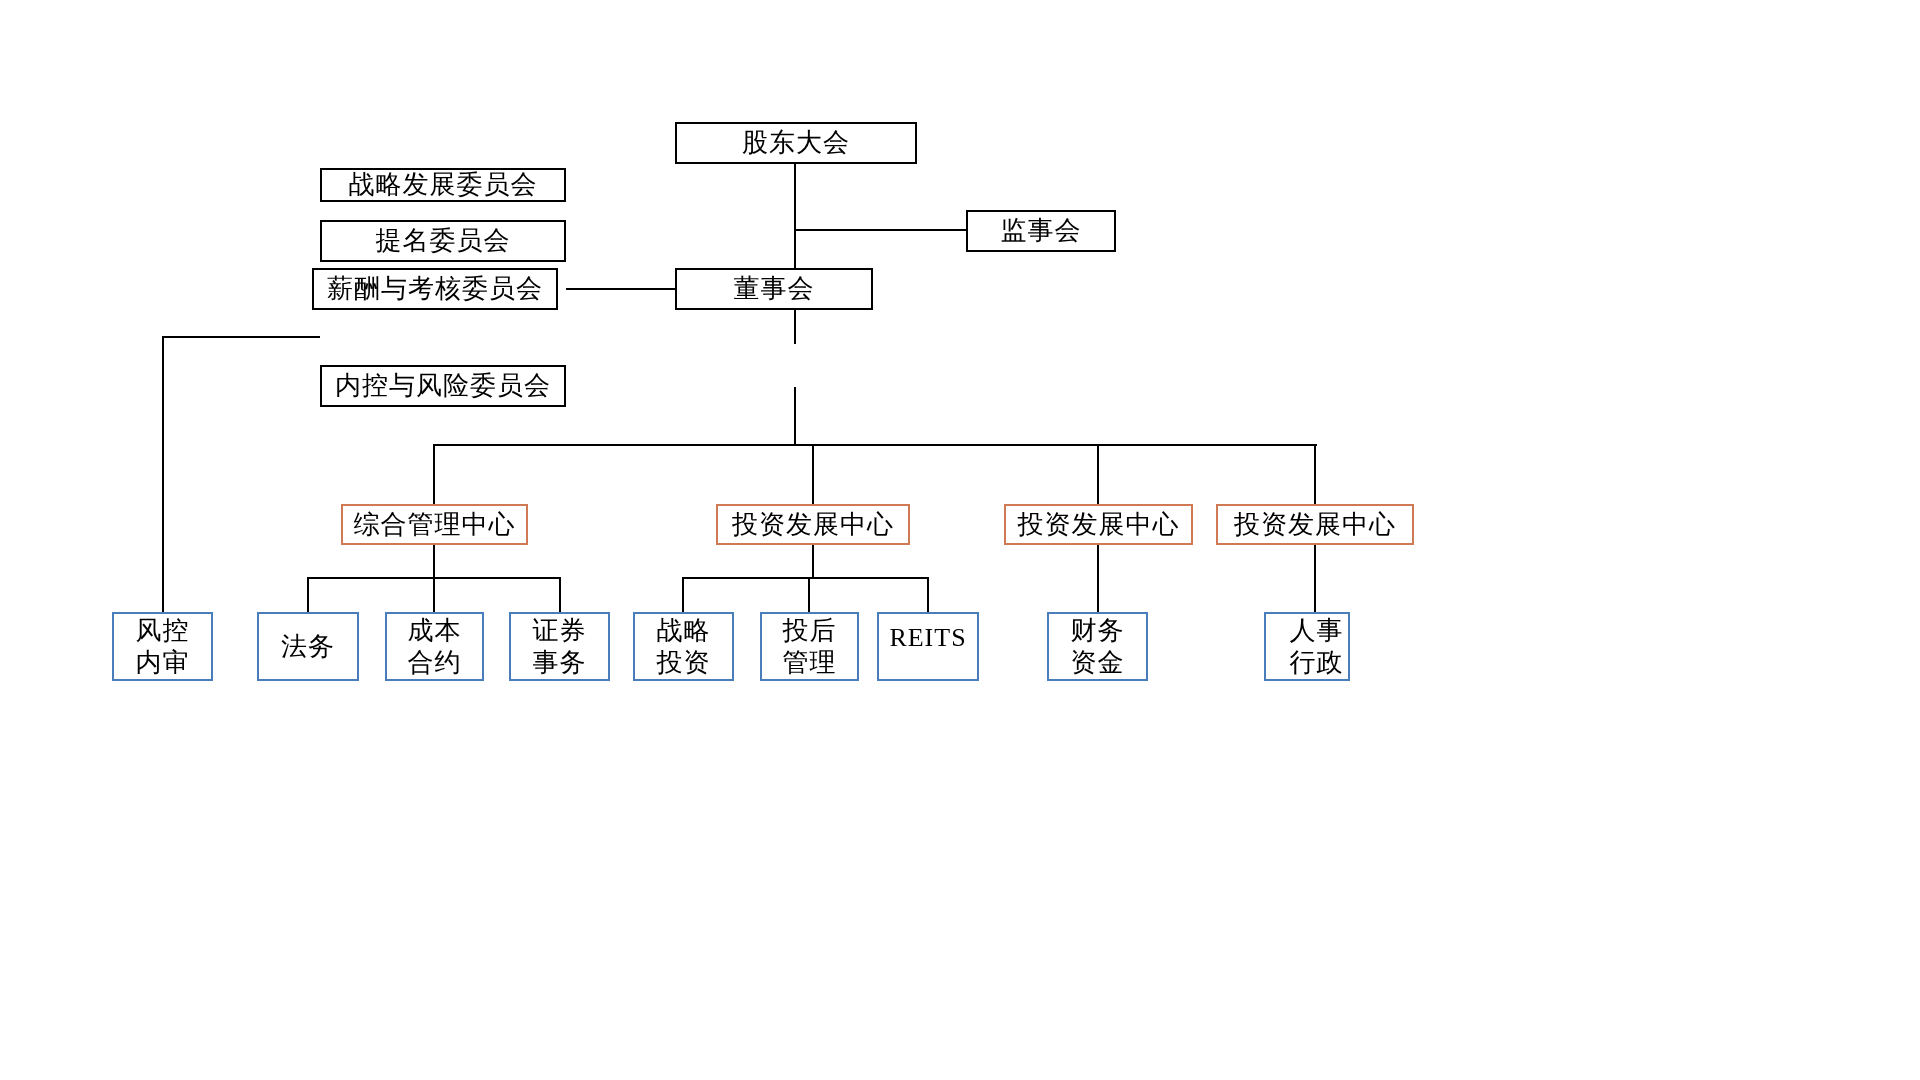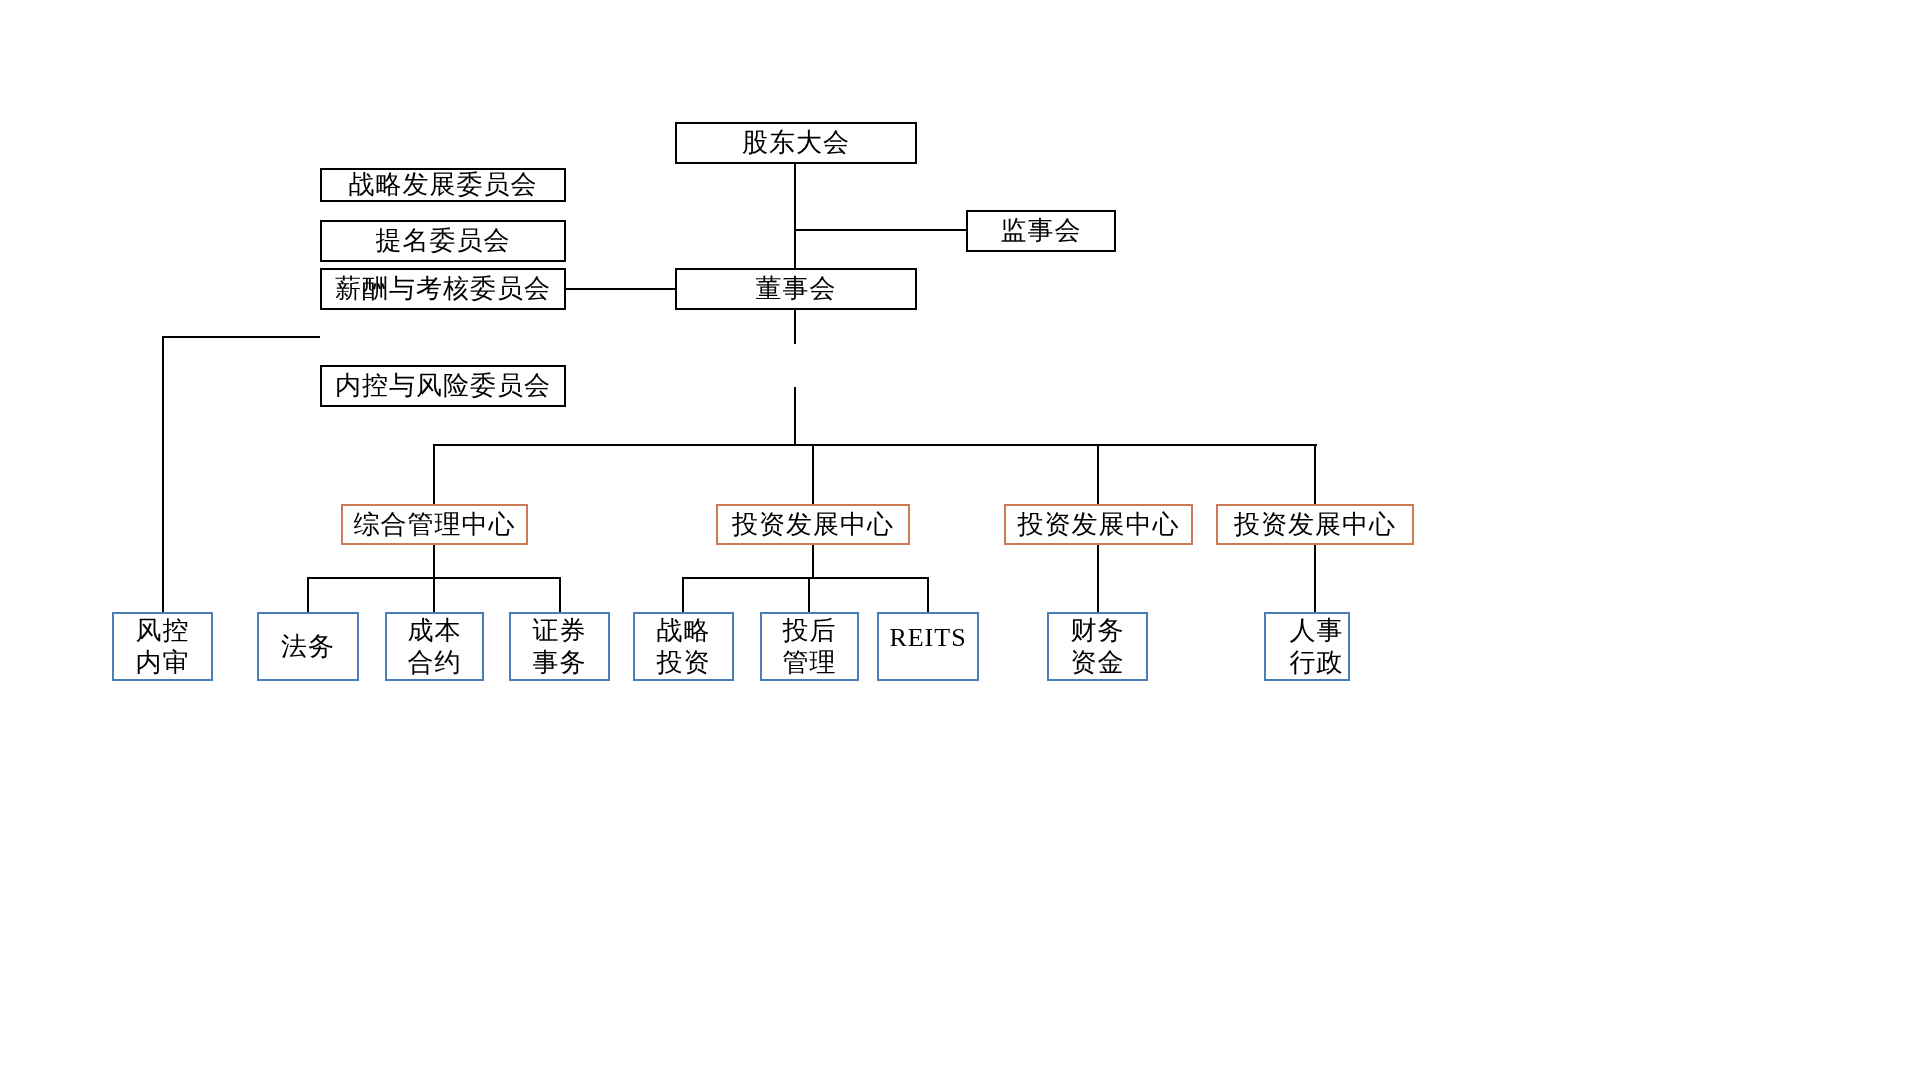--- a/index.html
+++ b/index.html
@@ -68,25 +68,25 @@
   <div class="line" style="left:927px; top:577px; width:2px; height:35px;"></div>
 
   <div class="line" style="left:1097px; top:545px; width:2px; height:67px;"></div>
   <div class="line" style="left:1314px; top:545px; width:2px; height:67px;"></div>
 
   <div class="line" style="left:162px; top:336px; width:158px; height:2px;"></div>
   <div class="line" style="left:162px; top:336px; width:2px; height:276px;"></div>
 
   <div class="node black" style="left:675px; top:122px; width:242px; height:42px;">股东大会</div>
   <div class="node black" style="left:966px; top:210px; width:150px; height:42px;">监事会</div>
-  <div class="node black" style="left:675px; top:268px; width:242px; height:42px;">董事会</div>
+  <div class="node black" style="left:675px; top:268px; width:198px; height:42px;">董事会</div>
 
   <div class="node black" style="left:320px; top:168px; width:246px; height:34px;">战略发展委员会</div>
   <div class="node black" style="left:320px; top:220px; width:246px; height:42px;">提名委员会</div>
-  <div class="node black" style="left:320px; top:268px; width:246px; height:42px;">薪酬与考核委员会</div>
+  <div class="node black" style="left:312px; top:268px; width:246px; height:42px;">薪酬与考核委员会</div>
   <div class="node black" style="left:320px; top:365px; width:246px; height:42px;">内控与风险委员会</div>
 
   <div class="node orange" style="left:341px; top:504px; width:187px; height:41px;text-align:center;">综合管理中心</div>
   <div class="node orange" style="left:716px; top:504px; width:194px; height:41px;">投资发展中心</div>
   <div class="node orange" style="left:1004px; top:504px; width:189px; height:41px;">投资发展中心</div>
   <div class="node orange" style="left:1216px; top:504px; width:198px; height:41px;">投资发展中心</div>
 
   <div class="node blue" style="left:112px; top:612px; width:101px; height:69px;">风控
 内审</div>
   <div class="node blue" style="left:257px; top:612px; width:102px; height:69px;">法务</div>

